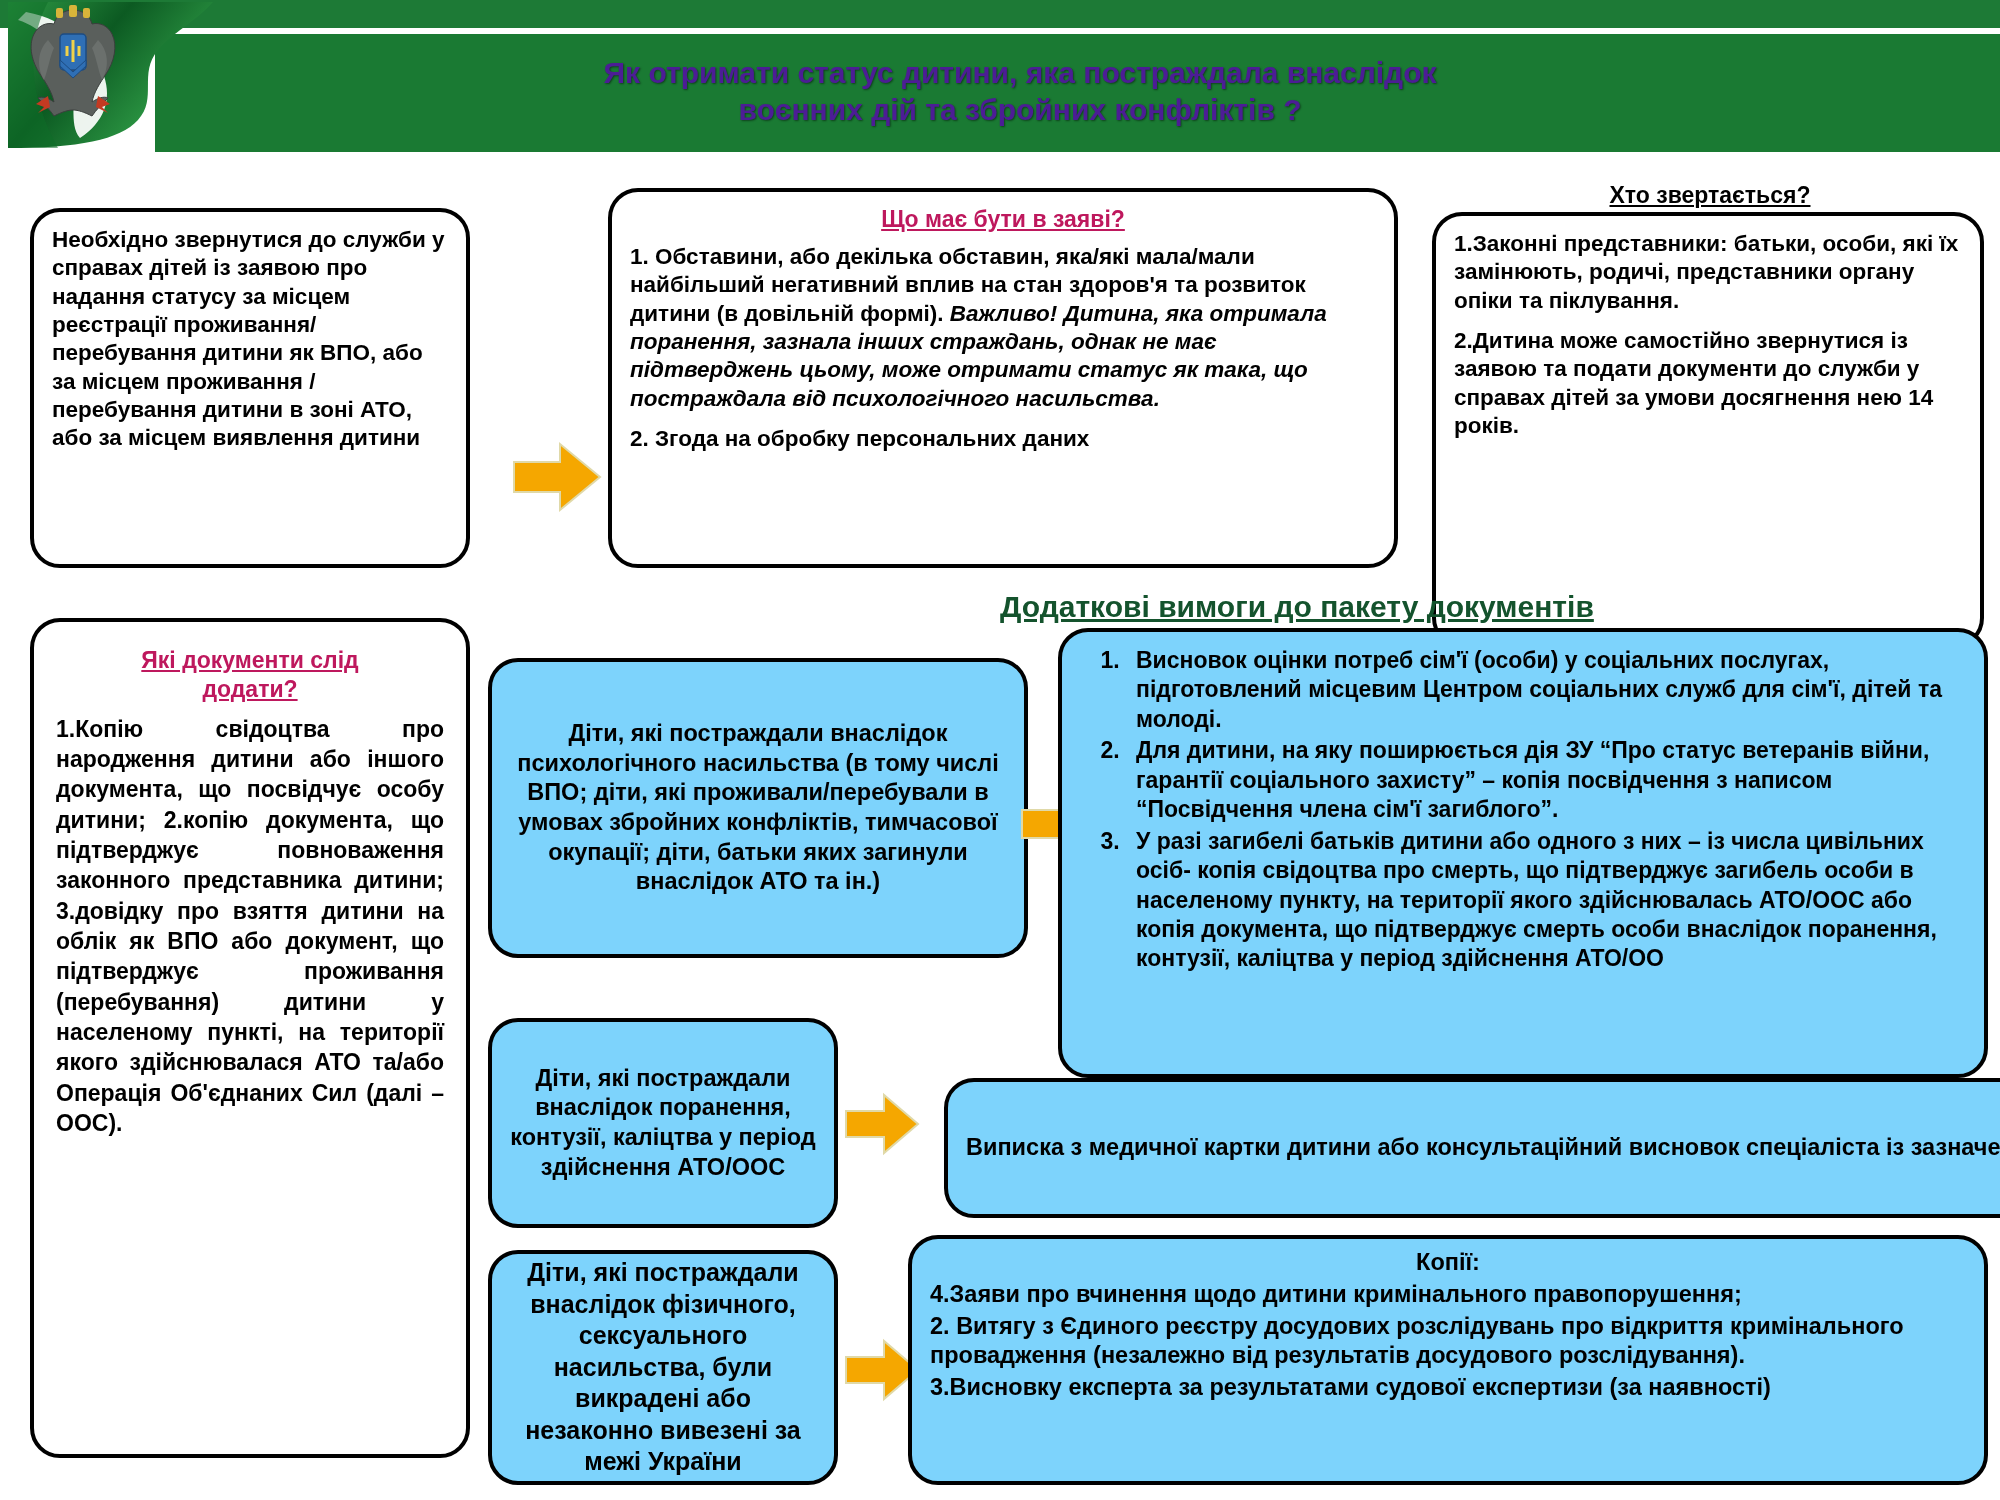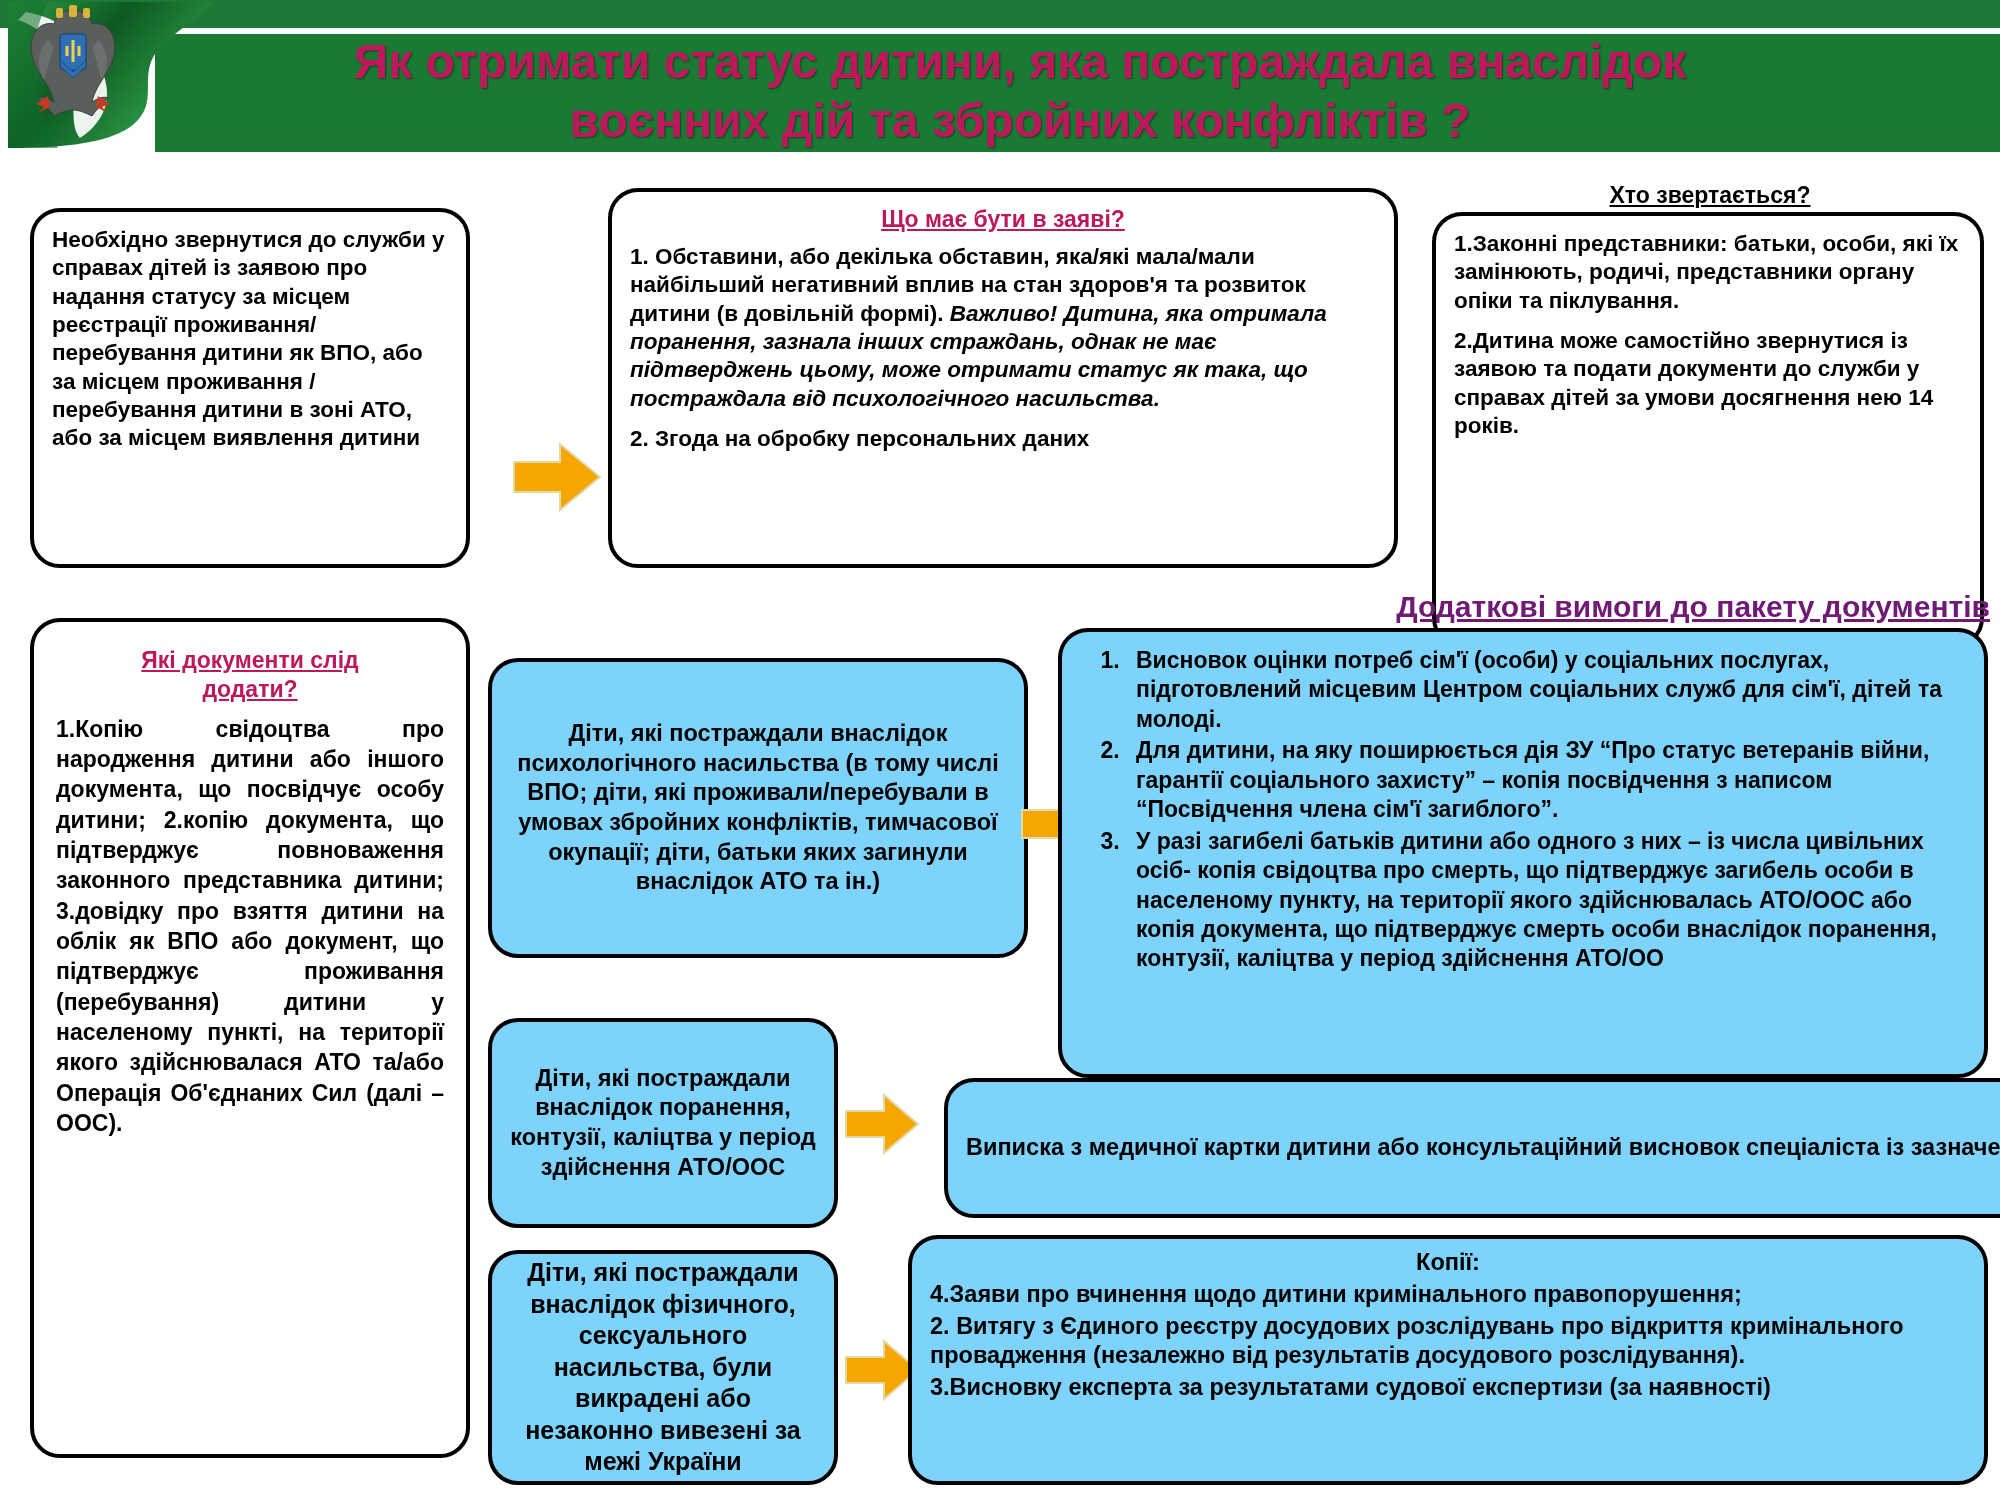--- a/index.html
+++ b/index.html
@@ -23,22 +23,22 @@
   .band-main {
     position:absolute; left:155px; top:34px; width:1845px; height:118px;
     background:#1a7a33;
   }
   .band-gapline {
     position:absolute; left:155px; top:28px; width:1845px; height:6px;
     background:#ffffff;
   }
   #header-title {
     position:absolute; left:250px; top:36px; width:1540px; height:112px;
-    color:#be185d;
-    font-size:48px; font-weight:bold; line-height:1.22;
+    color:#4c1d95;
+    font-size:30px; font-weight:bold; line-height:1.22;
     text-align:center;
     display:flex; align-items:center; justify-content:center;
     text-shadow:1px 1px 2px rgba(0,0,0,.45);
     white-space:pre-line;
   }
 
   
   #emblem-wrap { position:absolute; left:0; top:0; width:230px; height:150px; }
   .flag-shape {
     position:absolute; left:8px; top:2px; width:210px; height:146px;
@@ -64,21 +64,21 @@
   
   .arrow {
     position:absolute;
     color:#f5a700;
   }
   .arrow svg { display:block; }
 
   
   .sec-title {
     position:absolute; font-weight:bold; font-size:30px;
-    text-decoration:underline; color:#701a75; text-align:right;
+    text-decoration:underline; color:#14532d; text-align:left;
   }
   .small-hd {
     position:absolute; font-weight:bold; font-size:23px;
     text-decoration:underline; color:#000; text-align:center;
   }
 
   
   ol.numlist { margin:0; padding-left:56px; }
   ol.numlist li {
     font-size:23px; font-weight:bold; line-height:1.28; color:#000;

